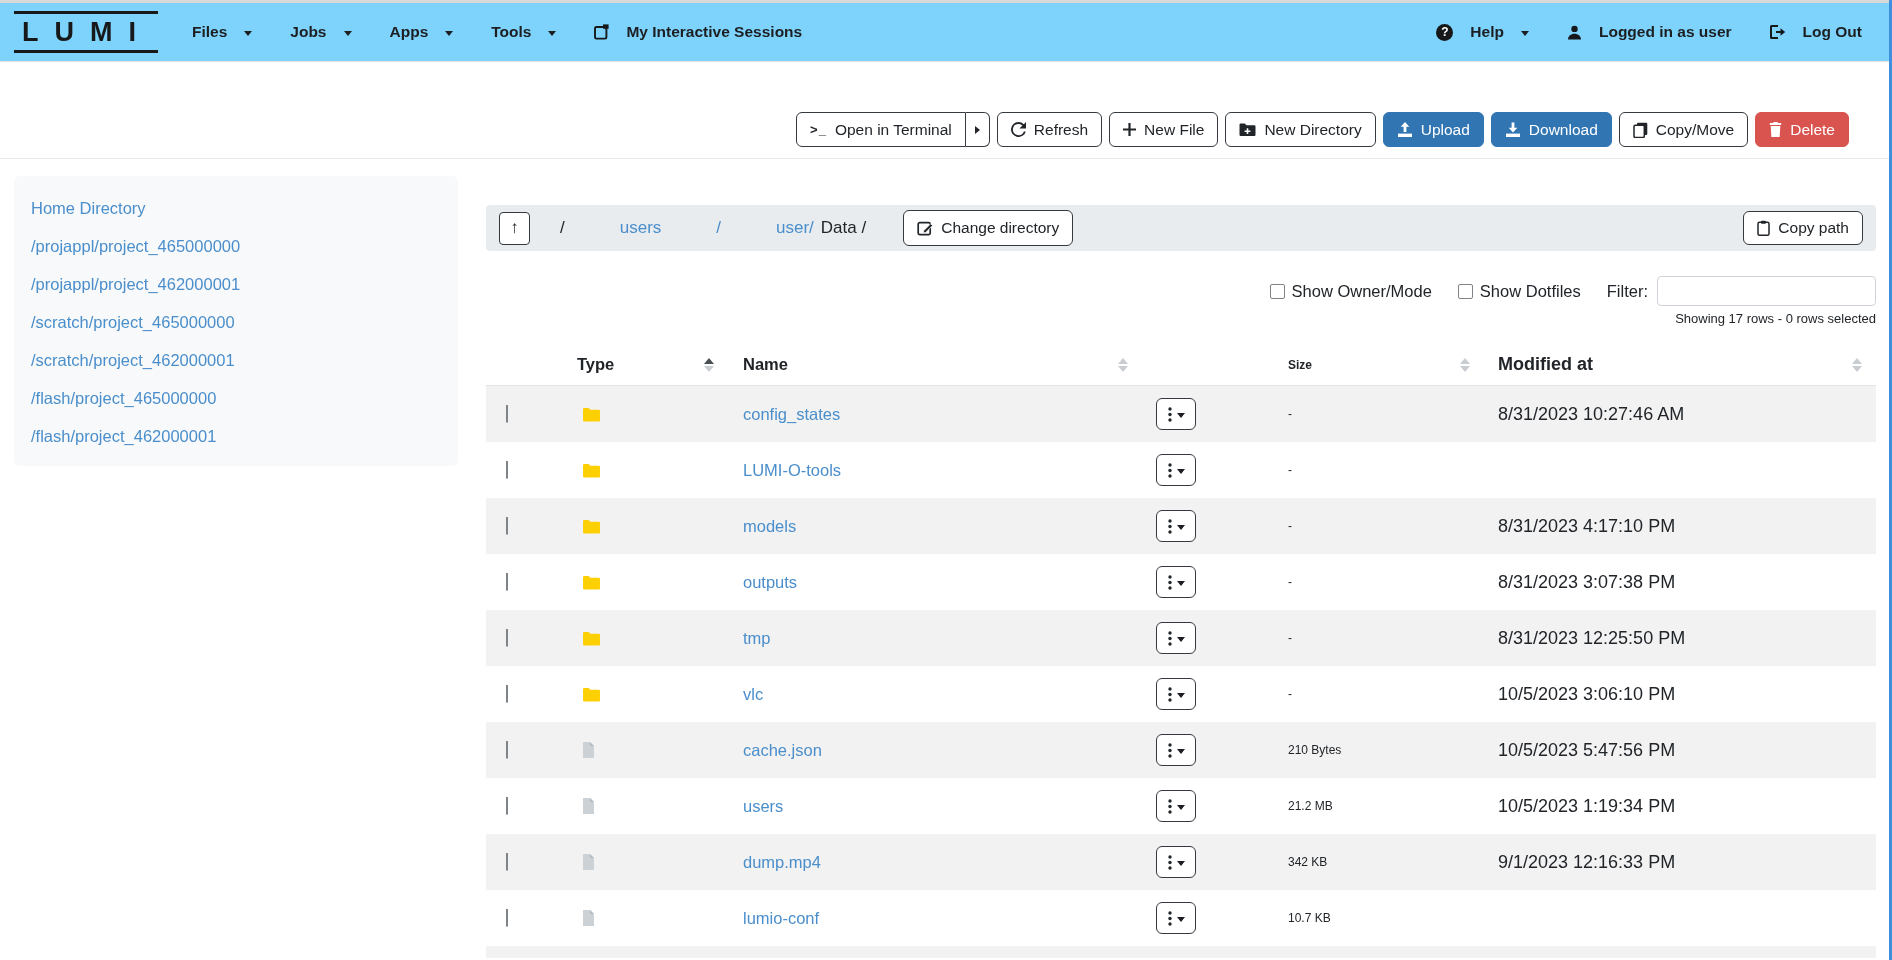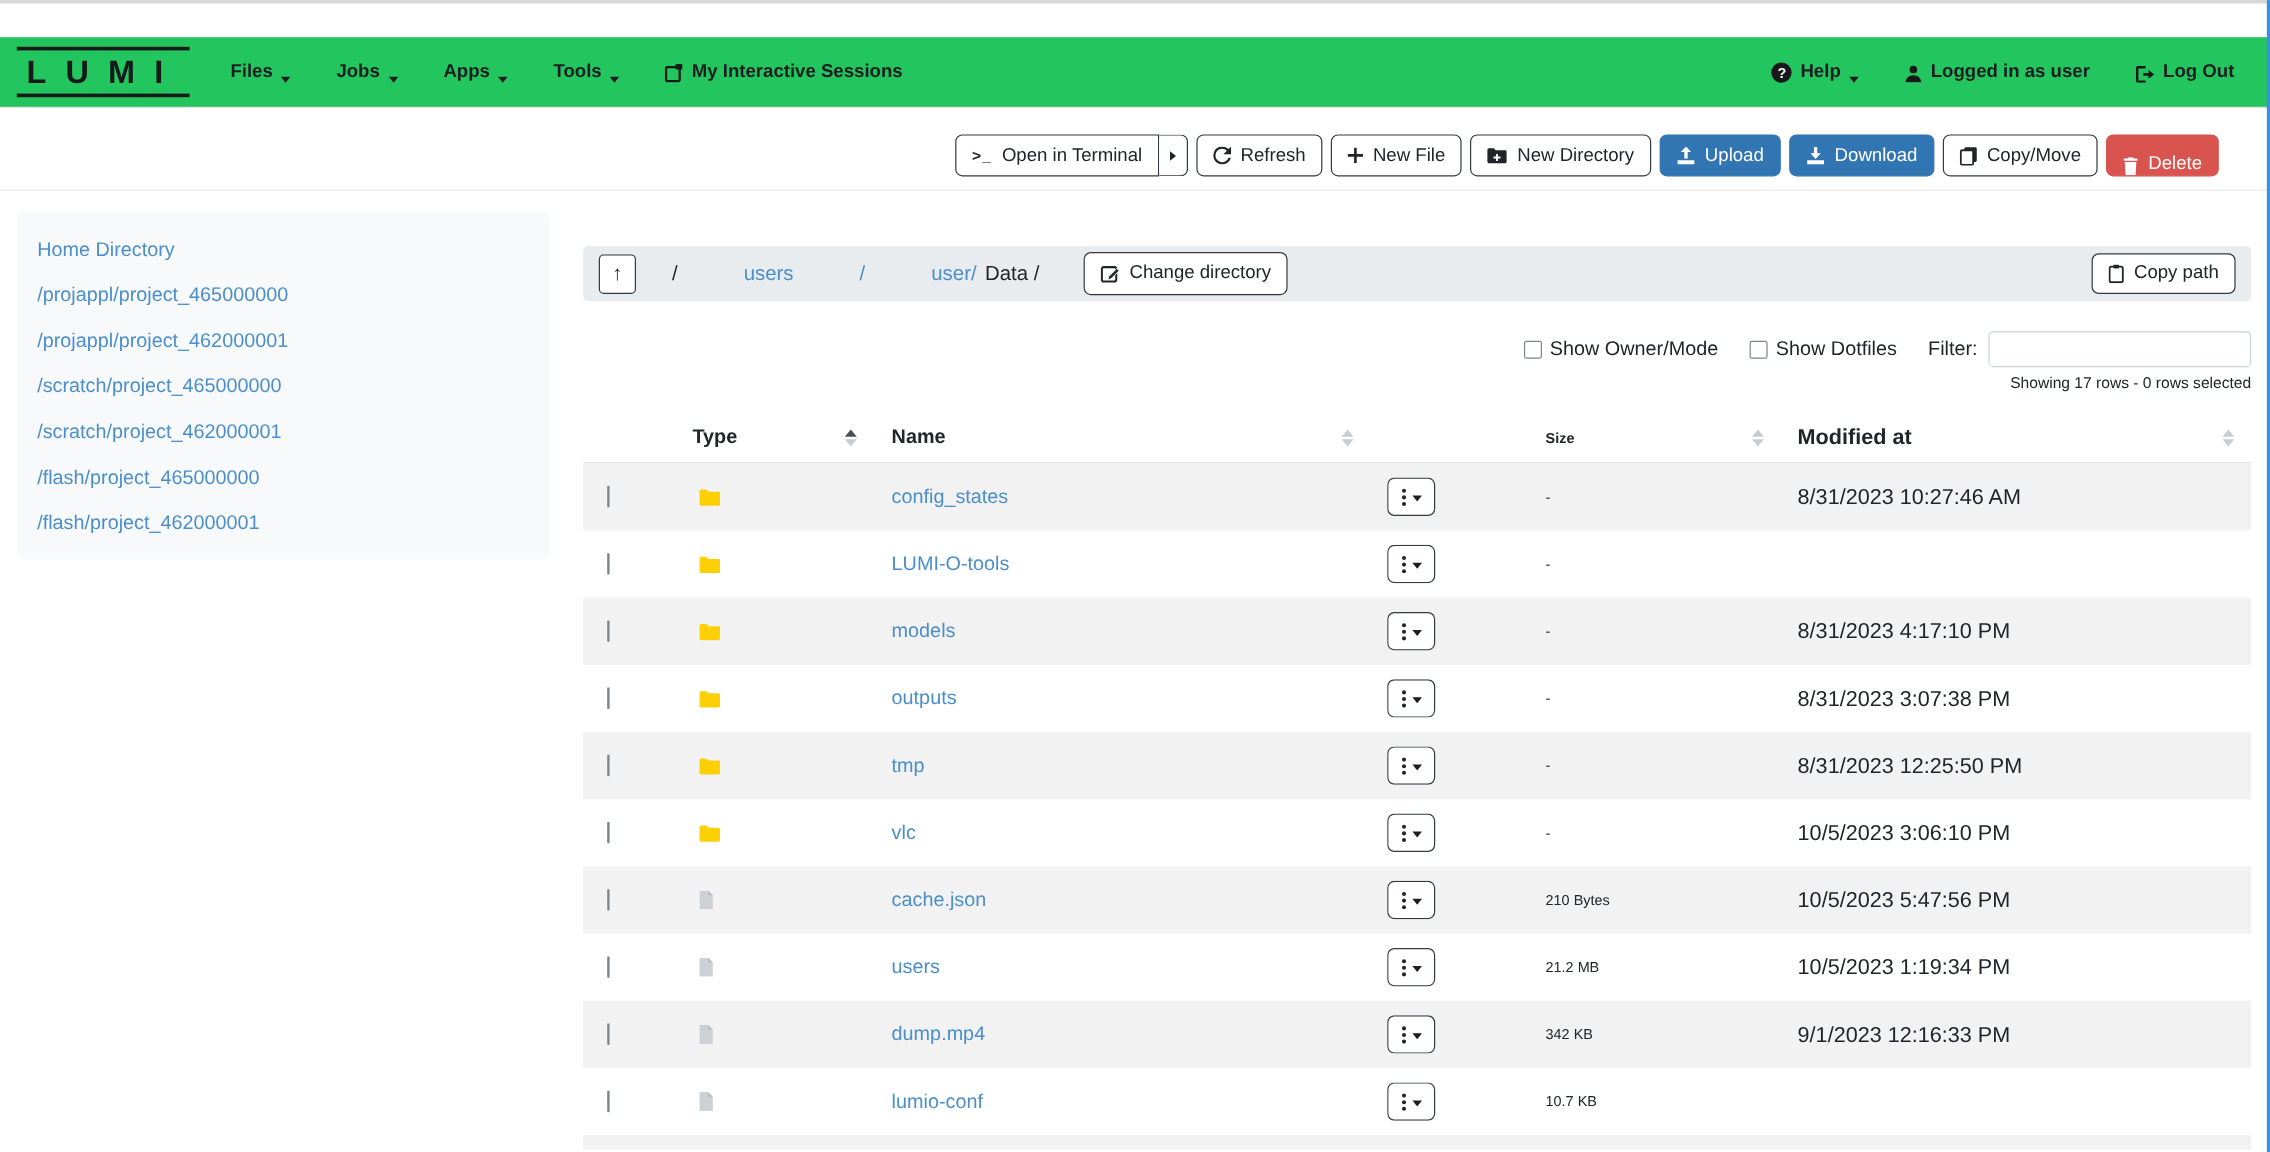--- a/index.html
+++ b/index.html
@@ -6,38 +6,38 @@
   html,body { margin:0; padding:0; }
   body {
     width:1892px; height:960px; position:relative; overflow:hidden;
     background:#fff; color:#212529;
     font-family:"Liberation Sans", sans-serif;
   }
   .top-strip { position:absolute; top:0; left:0; right:0; height:3px; background:#d9d9d9; }
   .right-edge { position:absolute; top:0; right:0; width:3px; height:960px; background:var(--edge,#3f8fdf); z-index:60; }
 
   
-  .navbar { position:absolute; top:3px; left:0; right:0; height:59px; background:#22c55e;
-    border-bottom:1px solid #e4e4e4; display:flex; align-items:center; padding:0 30px 0 14px;margin-top:28px; }
+  .navbar { position:absolute; top:3px; left:0; right:0; height:59px; background:#7dd3fc;
+    border-bottom:1px solid #e4e4e4; display:flex; align-items:center; padding:0 30px 0 14px; }
   .logo { border-top:3px solid #16181a; border-bottom:3px solid #16181a; padding:3px 6px 3px 8px;
     font-size:27px; font-weight:700; letter-spacing:16px; color:#16181a; line-height:30px; }
   .nav-left { display:flex; align-items:center; gap:38px; margin-left:34px; }
   .nav-right { display:flex; align-items:center; gap:38px; margin-left:auto; }
-  .nav-item { display:flex; align-items:flex-end; gap:7px; font-size:15.5px; font-weight:700; color:#1c1e21; cursor:pointer; white-space:nowrap; }
+  .nav-item { display:flex; align-items:center; gap:17px; font-size:15.5px; font-weight:700; color:#1c1e21; cursor:pointer; white-space:nowrap; }
   .caret-down { width:0; height:0; border-left:4.5px solid transparent; border-right:4.5px solid transparent; border-top:5px solid #1c1e21; margin-top:2px; }
   .help-circle { width:17px; height:17px; border-radius:50%; background:#16181a; color:#fff; font-size:12px;
     font-weight:700; display:inline-flex; align-items:center; justify-content:center; }
 
   
   .toolbar { position:absolute; top:112px; right:43px; display:flex; gap:7px; }
   .btn { display:inline-flex; align-items:center; gap:8px; height:35px; padding:0 13px;
     background:#fff; border:1.3px solid #343a40; border-radius:6px; font-size:15.5px; color:#212529;
     font-family:inherit; cursor:pointer; white-space:nowrap; }
   .btn-primary { background:var(--primary,#3175b2); border-color:var(--primary,#3175b2); color:#fff; }
-  .btn-danger { background:var(--danger,#d9534f); border-color:var(--danger,#d9534f); color:#fff;align-items:flex-end; }
+  .btn-danger { background:var(--danger,#d9534f); border-color:var(--danger,#d9534f); color:#fff; }
   .btn-group { display:flex; }
   .btn-group .btn-main { border-radius:6px 0 0 6px; }
   .btn-split { width:24px; border:1.3px solid #343a40; border-left:none; border-radius:0 6px 6px 0;
     background:#fff; display:flex; align-items:center; justify-content:center; cursor:pointer; }
   .caret-right { width:0; height:0; border-top:4.5px solid transparent; border-bottom:4.5px solid transparent; border-left:5.5px solid #212529; }
   .term-glyph { font-weight:700; font-size:13px; letter-spacing:1px; }
   .divider { position:absolute; top:158px; left:0; right:0; border-top:1px solid #eaeaea; }
 
   
   .sidebar { position:absolute; left:14px; top:176px; width:444px; height:290px;

